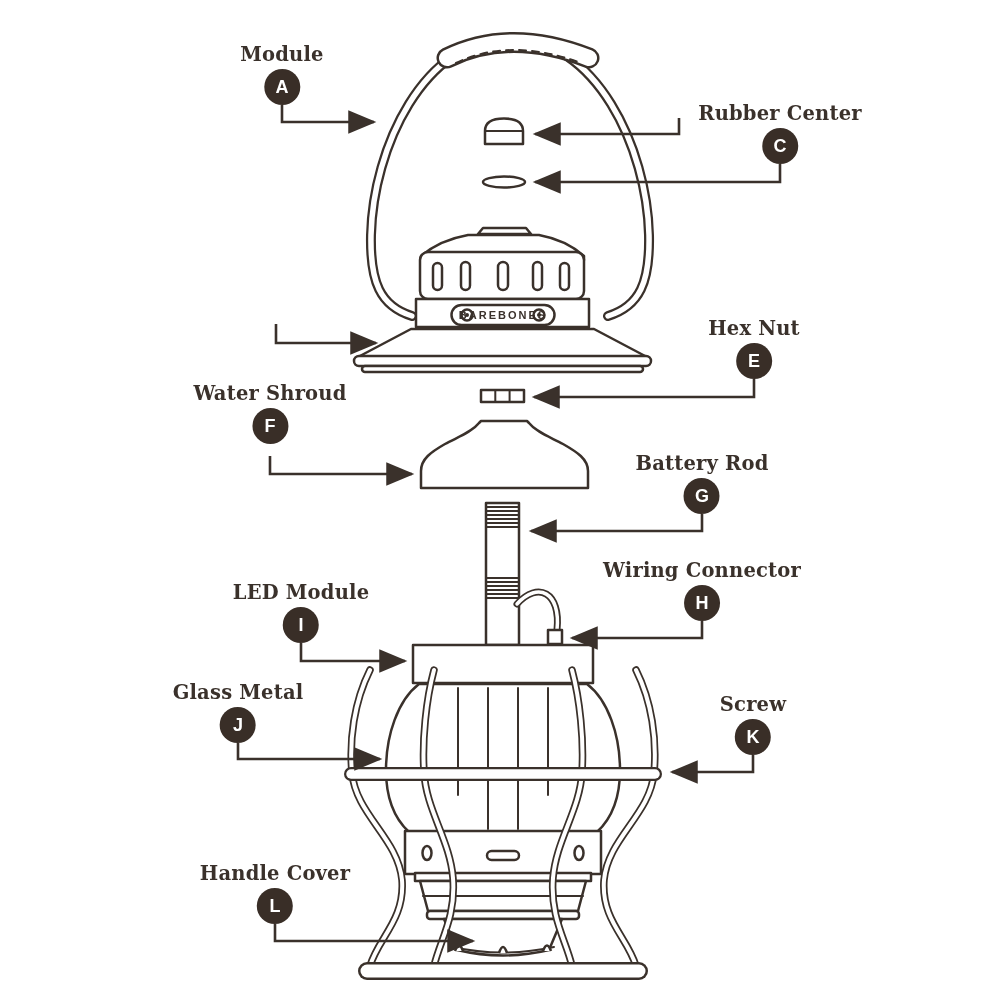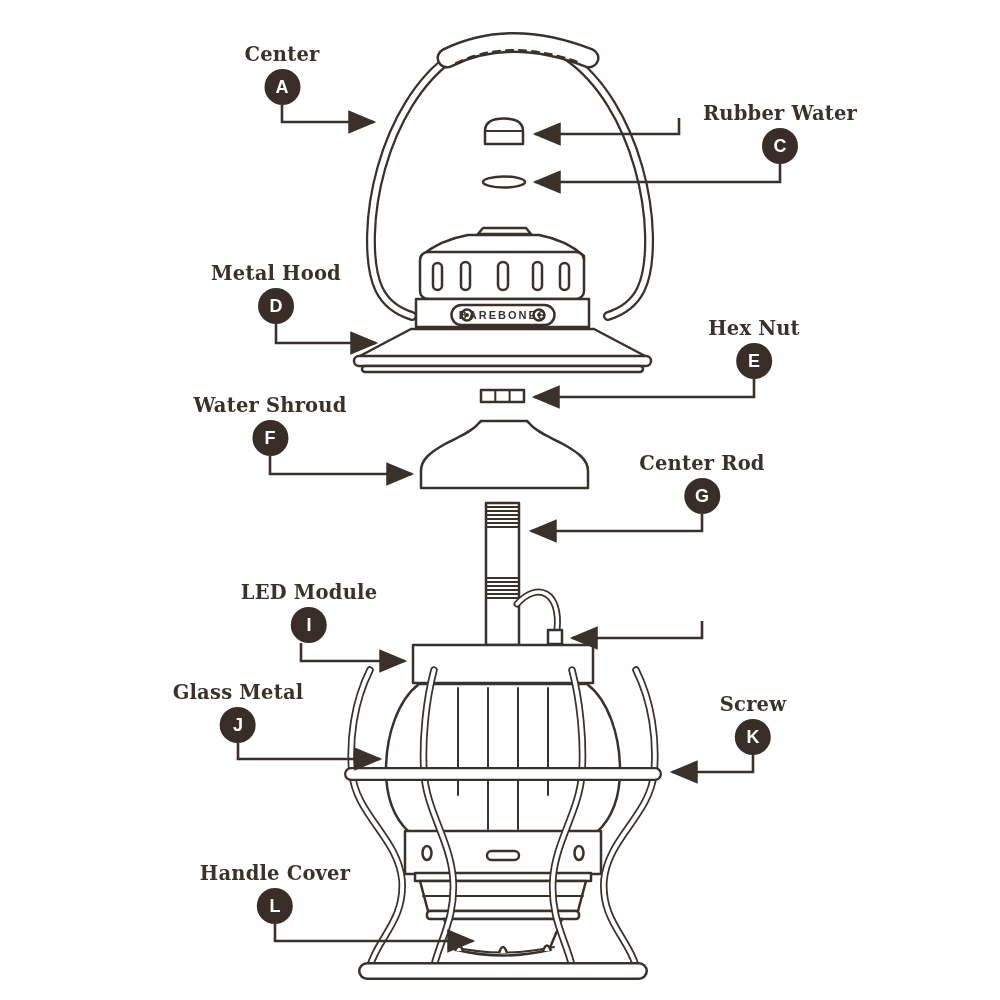--- a/index.html
+++ b/index.html
@@ -161,44 +161,44 @@
     <path class="leader" d="M702,514 V531 H531"></path>
     <path class="leader" d="M702,621 V638 H572"></path>
     <path class="leader" d="M301,643 V661 H405"></path>
     <path class="leader" d="M238,743 V759 H380"></path>
     <path class="leader" d="M753,755 V772 H672"></path>
     <path class="leader" d="M275,924 V941 H473"></path>
   </g>
 </svg>
 
 <div class="part-label" style="left:282px;top:45px">
-  <div class="plabel">Center</div>
+  <div class="plabel">Module</div>
   <div class="pbadge">A</div>
 </div>
 <div class="part-label" style="left:780px;top:104px">
-  <div class="plabel">Rubber Water</div>
+  <div class="plabel">Rubber Center</div>
   <div class="pbadge">C</div>
-</div>
-<div class="part-label" style="left:276px;top:264px">
-  <div class="plabel">Metal Hood</div>
-  <div class="pbadge">D</div>
 </div>
 <div class="part-label" style="left:754px;top:319px">
   <div class="plabel">Hex Nut</div>
   <div class="pbadge">E</div>
 </div>
-<div class="part-label" style="left:270px;top:396px">
+<div class="part-label" style="left:270px;top:384px">
   <div class="plabel">Water Shroud</div>
   <div class="pbadge">F</div>
 </div>
 <div class="part-label" style="left:702px;top:454px">
-  <div class="plabel">Center Rod</div>
+  <div class="plabel">Battery Rod</div>
   <div class="pbadge">G</div>
 </div>
-<div class="part-label" style="left:309px;top:583px">
+<div class="part-label" style="left:702px;top:561px">
+  <div class="plabel">Wiring Connector</div>
+  <div class="pbadge">H</div>
+</div>
+<div class="part-label" style="left:301px;top:583px">
   <div class="plabel">LED Module</div>
   <div class="pbadge">I</div>
 </div>
 <div class="part-label" style="left:238px;top:683px">
   <div class="plabel">Glass Metal</div>
   <div class="pbadge">J</div>
 </div>
 <div class="part-label" style="left:753px;top:695px">
   <div class="plabel">Screw</div>
   <div class="pbadge">K</div>

